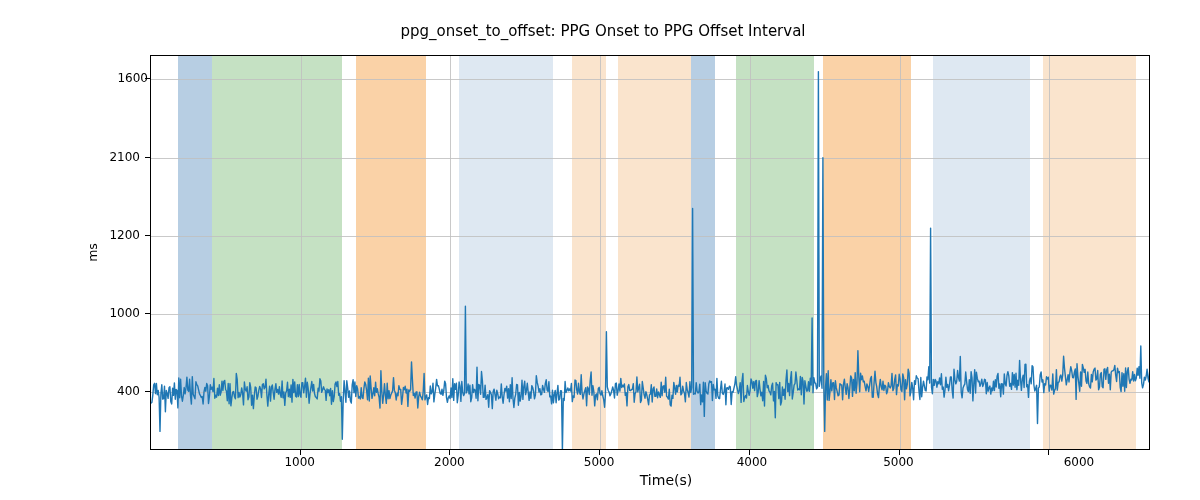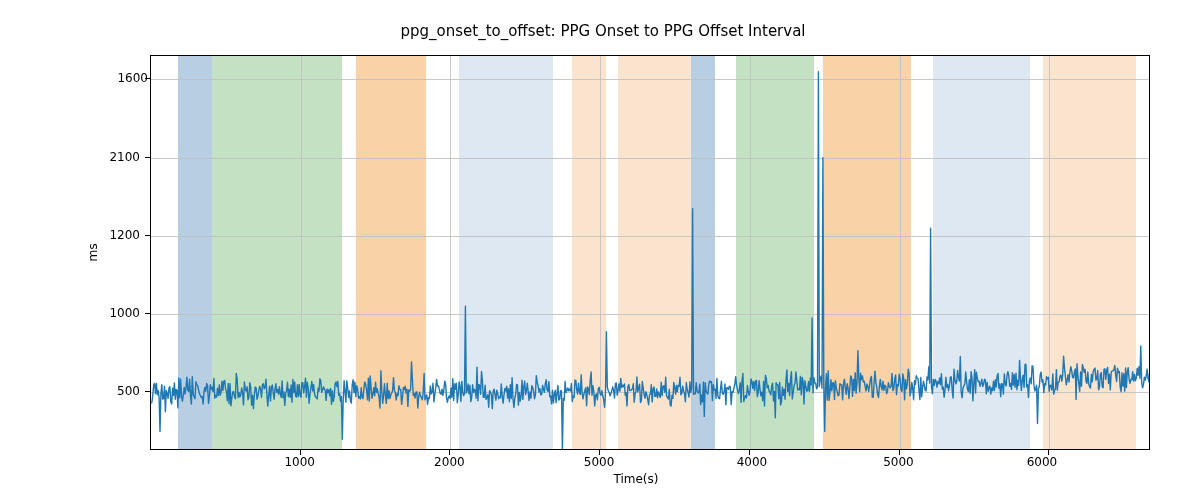--- a/index.html
+++ b/index.html
@@ -97,25 +97,25 @@
   justify-content: center;
   transform-origin: center;
 }
 .ylabel span {
   transform: rotate(-90deg);
   font-size: 12.5px;
   white-space: nowrap;
 }
 .xlabel {
   position: absolute;
-  left: 136px;
+  left: 166px;
   top: 472px;
   width: 1000px;
   text-align: center;
-  font-size: 12px;
+  font-size: 14px;
 }
 </style>
 </head>
 <body>
 
 <div class="figure">
 
   <div class="title">ppg_onset_to_offset: PPG Onset to PPG Offset Interval</div>
 
   <div class="ylabel">
@@ -155,34 +155,34 @@
       <div class="grid-v" style="left: 748.503px;"></div>
       <div class="grid-v" style="left: 898.204px;"></div>
       <svg class="line-series" id="series" width="1000" height="395" viewBox="0 0 1000 395" preserveAspectRatio="none">
       <polyline id="poly" fill="none" stroke="#1f77b4" stroke-width="1.4" stroke-linejoin="round" points="0.0,347.4 0.9,346.4 1.8,339.1 2.7,328.9 3.6,327.3 4.5,337.6 5.4,327.4 6.3,338.7 7.2,334.4 8.1,341.5 9.0,375.4 9.9,337.6 10.8,328.8 11.7,343.1 12.6,342.7 13.5,330.1 14.4,355.7 15.3,334.5 16.2,337.6 17.1,342.4 18.0,331.8 18.9,330.8 19.8,345.8 20.7,348.0 21.6,332.3 22.5,339.4 23.4,326.9 24.3,343.3 25.1,333.4 26.0,334.4 26.9,351.9 27.8,322.0 28.7,341.8 29.6,323.3 30.5,339.8 31.4,345.2 32.3,339.5 33.2,331.5 34.1,337.9 35.0,331.9 35.9,321.1 36.8,334.0 37.7,335.4 38.6,323.3 39.5,339.5 40.4,348.1 41.3,320.6 42.2,338.4 43.1,340.5 44.0,342.8 44.9,325.8 45.8,328.6 46.7,329.8 47.6,333.8 48.5,337.8 49.4,339.5 50.3,341.4 51.2,340.5 52.1,348.0 53.0,336.0 53.9,331.4 54.8,335.2 55.7,327.5 56.6,329.8 57.5,347.5 58.4,340.5 59.3,328.7 60.2,333.3 61.1,331.1 62.0,335.6 62.9,322.5 63.8,342.2 64.7,339.1 65.6,341.2 66.5,332.1 67.4,339.5 68.3,328.8 69.2,339.2 70.1,336.1 71.0,325.1 71.9,334.5 72.8,325.5 73.7,324.4 74.6,333.5 75.4,335.0 76.3,344.7 77.2,327.5 78.1,347.8 79.0,327.6 79.9,349.8 80.8,342.2 81.7,336.1 82.6,335.5 83.5,340.7 84.4,342.8 85.3,317.4 86.2,323.3 87.1,341.6 88.0,336.4 88.9,341.1 89.8,338.5 90.7,331.9 91.6,337.4 92.5,348.9 93.4,326.0 94.3,333.5 95.2,335.1 96.1,330.8 97.0,343.7 97.9,341.1 98.8,326.7 99.7,331.3 100.6,349.2 101.5,339.3 102.4,352.6 103.3,339.8 104.2,330.9 105.1,331.8 106.0,343.3 106.9,340.2 107.8,334.3 108.7,330.5 109.6,333.1 110.5,341.5 111.4,328.5 112.3,327.8 113.2,332.8 114.1,331.2 115.0,323.2 115.9,339.1 116.8,350.1 117.7,338.5 118.6,330.3 119.5,345.1 120.4,331.2 121.3,328.9 122.2,336.4 123.1,343.2 124.0,333.1 124.9,327.7 125.7,336.4 126.6,333.5 127.5,338.1 128.4,330.7 129.3,338.4 130.2,341.3 131.1,325.0 132.0,341.8 132.9,336.0 133.8,349.4 134.7,337.1 135.6,334.7 136.5,326.3 137.4,340.6 138.3,333.3 139.2,341.4 140.1,328.9 141.0,346.1 141.9,323.4 142.8,336.6 143.7,325.9 144.6,340.3 145.5,341.0 146.4,328.8 147.3,340.6 148.2,328.5 149.1,338.9 150.0,341.3 150.9,326.6 151.8,326.8 152.7,336.8 153.6,330.5 154.5,322.1 155.4,341.3 156.3,326.3 157.2,332.7 158.1,347.3 159.0,337.9 159.9,331.7 160.8,325.5 161.7,335.0 162.6,328.4 163.5,337.5 164.4,340.8 165.3,341.6 166.2,342.9 167.1,332.3 168.0,335.1 168.9,322.7 169.8,325.0 170.7,336.4 171.6,333.7 172.5,330.8 173.4,333.4 174.3,334.4 175.1,344.4 176.0,333.0 176.9,336.5 177.8,333.6 178.7,339.7 179.6,332.5 180.5,348.3 181.4,334.8 182.3,345.5 183.2,340.6 184.1,328.1 185.0,326.0 185.9,330.5 186.8,325.5 187.7,339.3 188.6,337.6 189.5,345.2 190.4,340.8 191.3,383.3 192.2,344.0 193.1,324.6 194.0,335.1 194.9,346.2 195.8,324.8 196.7,332.0 197.6,341.3 198.5,334.9 199.4,344.7 200.3,347.1 201.2,328.8 202.1,323.6 203.0,336.8 203.9,326.0 204.8,340.5 205.7,329.7 206.6,333.0 207.5,342.1 208.4,340.6 209.3,343.0 210.2,331.8 211.1,341.7 212.0,342.5 212.9,332.7 213.8,325.9 214.7,328.4 215.6,334.5 216.5,343.8 217.4,322.1 218.3,345.0 219.2,320.0 220.1,331.8 221.0,342.4 221.9,338.1 222.8,331.8 223.7,339.7 224.6,326.2 225.4,336.3 226.3,332.6 227.2,337.7 228.1,341.4 229.0,352.1 229.9,314.8 230.8,335.5 231.7,347.3 232.6,339.1 233.5,327.8 234.4,339.5 235.3,347.4 236.2,327.2 237.1,342.7 238.0,334.7 238.9,342.6 239.8,339.0 240.7,337.0 241.6,334.9 242.5,321.6 243.4,334.4 244.3,336.8 245.2,344.0 246.1,337.3 247.0,339.8 247.9,329.6 248.8,333.3 249.7,333.4 250.6,348.3 251.5,341.5 252.4,331.5 253.3,333.7 254.2,330.3 255.1,337.0 256.0,333.2 256.9,350.4 257.8,333.9 258.7,335.3 259.6,333.4 260.5,305.9 261.4,323.4 262.3,339.5 263.2,337.4 264.1,342.0 265.0,336.2 265.9,335.8 266.8,352.0 267.7,340.7 268.6,336.3 269.5,340.1 270.4,341.5 271.3,343.8 272.2,336.0 273.1,317.5 274.0,343.9 274.9,340.7 275.7,338.9 276.6,348.5 277.5,341.6 278.4,342.5 279.3,330.0 280.2,337.9 281.1,335.7 282.0,327.2 282.9,345.9 283.8,338.3 284.7,332.0 285.6,323.4 286.5,329.9 287.4,329.6 288.3,333.2 289.2,337.5 290.1,338.2 291.0,333.1 291.9,339.3 292.8,334.5 293.7,325.1 294.6,327.7 295.5,341.6 296.4,346.4 297.3,341.7 298.2,339.9 299.1,342.5 300.0,332.0 300.9,341.5 301.8,322.8 302.7,344.4 303.6,327.8 304.5,333.3 305.4,327.2 306.3,346.7 307.2,339.2 308.1,326.0 309.0,330.2 309.9,345.4 310.8,325.5 311.7,336.3 312.6,339.6 313.5,337.7 314.4,250.3 315.3,336.9 316.2,334.4 317.1,328.0 318.0,337.9 318.9,329.3 319.8,345.7 320.7,341.7 321.6,328.7 322.5,336.5 323.4,333.3 324.3,334.5 325.1,342.2 326.0,311.1 326.9,344.7 327.8,328.5 328.7,329.4 329.6,338.3 330.5,315.5 331.4,324.9 332.3,341.4 333.2,341.2 334.1,329.1 335.0,343.4 335.9,341.7 336.8,338.7 337.7,351.2 338.6,334.7 339.5,336.3 340.4,338.7 341.3,352.6 342.2,335.5 343.1,333.1 344.0,338.6 344.9,344.2 345.8,334.3 346.7,337.7 347.6,342.7 348.5,341.0 349.4,341.7 350.3,327.9 351.2,340.5 352.1,347.2 353.0,338.8 353.9,332.4 354.8,335.0 355.7,330.1 356.6,342.1 357.5,332.6 358.4,345.8 359.3,328.7 360.2,342.5 361.1,321.7 362.0,342.8 362.9,351.5 363.8,342.1 364.7,338.3 365.6,328.5 366.5,328.9 367.4,349.3 368.3,336.5 369.2,345.1 370.1,340.1 371.0,324.3 371.9,343.4 372.8,330.5 373.7,325.3 374.6,338.6 375.4,334.8 376.3,327.3 377.2,336.1 378.1,344.4 379.0,336.0 379.9,342.3 380.8,329.6 381.7,331.5 382.6,335.5 383.5,342.9 384.4,339.1 385.3,319.7 386.2,326.2 387.1,330.1 388.0,336.0 388.9,332.7 389.8,338.8 390.7,338.4 391.6,329.4 392.5,333.4 393.4,336.3 394.3,327.6 395.2,323.8 396.1,334.0 397.0,335.4 397.9,325.6 398.8,340.9 399.7,340.1 400.6,347.9 401.5,334.3 402.4,346.8 403.3,338.6 404.2,334.4 405.1,346.7 406.0,337.5 406.9,329.4 407.8,344.1 408.7,342.8 409.6,334.6 410.5,335.0 411.4,395.0 412.3,342.5 413.2,344.4 414.1,325.5 415.0,336.5 415.9,334.5 416.8,331.9 417.7,334.8 418.6,332.9 419.5,335.1 420.4,327.5 421.3,345.6 422.2,340.0 423.1,341.5 424.0,324.0 424.9,324.6 425.7,333.9 426.6,338.0 427.5,327.3 428.4,336.1 429.3,338.4 430.2,318.8 431.1,337.0 432.0,343.0 432.9,338.0 433.8,334.6 434.7,331.6 435.6,349.8 436.5,330.9 437.4,332.7 438.3,338.5 439.2,324.5 440.1,316.0 441.0,339.3 441.9,329.6 442.8,335.4 443.7,349.9 444.6,339.2 445.5,337.9 446.4,343.7 447.3,332.5 448.2,331.3 449.1,337.7 450.0,339.2 450.9,334.8 451.8,340.0 452.7,343.6 453.6,351.2 454.5,337.5 455.4,275.7 456.3,330.9 457.2,334.5 458.1,336.1 459.0,339.8 459.9,337.9 460.8,334.8 461.7,331.0 462.6,334.3 463.5,342.0 464.4,327.8 465.3,327.1 466.2,339.2 467.1,334.5 468.0,327.9 468.9,335.1 469.8,322.4 470.7,331.5 471.6,329.2 472.5,330.8 473.4,327.9 474.3,339.4 475.1,336.6 476.0,349.9 476.9,330.7 477.8,328.6 478.7,334.4 479.6,334.6 480.5,333.7 481.4,333.1 482.3,327.7 483.2,346.2 484.1,337.6 485.0,335.7 485.9,321.0 486.8,335.9 487.7,331.9 488.6,328.2 489.5,346.5 490.4,344.2 491.3,325.5 492.2,331.8 493.1,338.6 494.0,342.2 494.9,335.8 495.8,338.8 496.7,343.4 497.6,348.7 498.5,338.9 499.4,338.1 500.3,328.7 501.2,346.0 502.1,332.8 503.0,331.0 503.9,340.4 504.8,340.4 505.7,333.0 506.6,341.7 507.5,336.0 508.4,338.8 509.3,341.4 510.2,326.1 511.1,339.8 512.0,330.4 512.9,329.7 513.8,336.2 514.7,321.2 515.6,340.3 516.5,341.3 517.4,343.1 518.3,333.2 519.2,348.9 520.1,350.1 521.0,339.1 521.9,342.4 522.8,326.4 523.7,331.9 524.6,338.2 525.4,329.4 526.3,335.9 527.2,329.1 528.1,330.3 529.0,321.2 529.9,338.9 530.8,337.7 531.7,330.1 532.6,335.0 533.5,337.6 534.4,345.8 535.3,326.5 536.2,333.6 537.1,336.6 538.0,341.0 538.9,325.7 539.8,336.5 540.7,331.3 541.6,152.5 542.5,338.3 543.4,337.5 544.3,337.9 545.2,326.6 546.1,335.2 547.0,337.0 547.9,335.8 548.8,328.1 549.7,348.6 550.6,339.0 551.5,345.9 552.4,326.2 553.3,360.4 554.2,326.8 555.1,335.1 556.0,337.3 556.9,338.0 557.8,328.0 558.7,324.9 559.6,326.3 560.5,325.7 561.4,344.5 562.3,328.5 563.2,333.8 564.1,333.3 565.0,342.4 565.9,322.4 566.8,339.8 567.7,342.3 568.6,342.7 569.5,333.3 570.4,325.3 571.3,336.8 572.2,338.5 573.1,335.6 574.0,328.0 574.9,348.7 575.7,332.0 576.6,331.8 577.5,333.3 578.4,330.2 579.3,330.8 580.2,348.5 581.1,335.6 582.0,336.3 582.9,332.3 583.8,328.5 584.7,320.6 585.6,329.4 586.5,333.7 587.4,337.5 588.3,334.2 589.2,326.6 590.1,346.4 591.0,325.2 591.9,317.5 592.8,345.5 593.7,341.6 594.6,339.5 595.5,342.0 596.4,329.5 597.3,335.5 598.2,339.3 599.1,334.7 600.0,323.0 600.9,325.5 601.8,332.2 602.7,325.6 603.6,334.6 604.5,325.1 605.4,324.4 606.3,340.6 607.2,336.4 608.1,324.6 609.0,333.1 609.9,339.8 610.8,336.3 611.7,344.7 612.6,325.5 613.5,350.0 614.4,319.3 615.3,322.4 616.2,331.8 617.1,329.4 618.0,334.8 618.9,336.1 619.8,338.9 620.7,330.0 621.6,327.2 622.5,344.9 623.4,335.5 624.3,361.7 625.1,326.6 626.0,328.8 626.9,328.8 627.8,342.6 628.7,326.4 629.6,349.0 630.5,345.9 631.4,331.0 632.3,339.3 633.2,333.1 634.1,343.3 635.0,324.0 635.9,314.0 636.8,335.6 637.7,327.4 638.6,339.6 639.5,323.6 640.4,315.6 641.3,343.0 642.2,336.7 643.1,329.1 644.0,327.7 644.9,316.0 645.8,324.3 646.7,334.0 647.6,332.9 648.5,333.7 649.4,320.4 650.3,338.7 651.2,321.5 652.1,325.3 653.0,348.0 653.9,324.8 654.8,330.2 655.7,335.0 656.6,334.9 657.5,325.8 658.4,335.3 659.3,322.2 660.2,329.0 661.1,262.0 662.0,336.8 662.9,321.8 663.8,326.7 664.7,327.4 665.6,332.8 666.5,331.4 667.4,15.6 668.3,330.3 669.2,322.3 670.1,320.0 671.0,332.3 671.9,101.7 672.8,328.3 673.7,375.4 674.6,330.2 675.4,317.7 676.3,344.1 677.2,314.7 678.1,344.4 679.0,335.7 679.9,323.6 680.8,334.9 681.7,327.0 682.6,326.7 683.5,343.5 684.4,324.8 685.3,331.9 686.2,335.7 687.1,339.8 688.0,338.9 688.9,327.7 689.8,328.8 690.7,329.0 691.6,343.8 692.5,328.4 693.4,323.2 694.3,331.7 695.2,338.4 696.1,327.7 697.0,331.7 697.9,342.5 698.8,332.1 699.7,319.9 700.6,321.7 701.5,340.4 702.4,323.5 703.3,334.8 704.2,316.8 705.1,337.2 706.0,327.7 706.9,294.6 707.8,321.1 708.7,335.8 709.6,317.3 710.5,323.7 711.4,320.0 712.3,325.8 713.2,325.2 714.1,330.4 715.0,334.8 715.9,327.9 716.8,330.4 717.7,335.5 718.6,329.3 719.5,322.6 720.4,320.4 721.3,341.1 722.2,341.4 723.1,326.5 724.0,315.3 724.9,326.6 725.7,330.6 726.6,338.1 727.5,341.6 728.4,330.4 729.3,323.4 730.2,330.7 731.1,333.8 732.0,325.2 732.9,334.5 733.8,329.2 734.7,330.2 735.6,337.7 736.5,335.2 737.4,326.6 738.3,330.7 739.2,331.9 740.1,329.9 741.0,317.4 741.9,334.6 742.8,332.5 743.7,323.7 744.6,318.9 745.5,338.6 746.4,328.8 747.3,329.9 748.2,318.3 749.1,323.2 750.0,333.6 750.9,335.5 751.8,317.9 752.7,322.1 753.6,343.7 754.5,323.6 755.4,332.8 756.3,328.3 757.2,313.1 758.1,317.1 759.0,339.9 759.9,336.1 760.8,326.4 761.7,332.2 762.6,343.7 763.5,324.8 764.4,328.4 765.3,319.8 766.2,322.0 767.1,322.7 768.0,335.2 768.9,343.5 769.8,321.5 770.7,340.7 771.6,331.3 772.5,325.2 773.4,329.9 774.3,334.5 775.1,335.0 776.0,320.9 776.9,323.7 777.8,310.8 778.7,327.1 779.6,172.1 780.5,331.2 781.4,337.7 782.3,323.4 783.2,329.4 784.1,323.4 785.0,325.1 785.9,331.2 786.8,325.6 787.7,327.8 788.6,321.9 789.5,328.7 790.4,317.8 791.3,333.2 792.2,331.1 793.1,341.1 794.0,334.0 794.9,321.1 795.8,331.4 796.7,328.4 797.6,334.7 798.5,329.2 799.4,321.0 800.3,321.0 801.2,334.6 802.1,342.1 803.0,313.2 803.9,323.4 804.8,327.9 805.7,325.5 806.6,314.5 807.5,321.5 808.4,325.0 809.3,300.4 810.2,336.0 811.1,341.8 812.0,332.0 812.9,329.7 813.8,328.2 814.7,316.0 815.6,325.4 816.5,333.4 817.4,335.7 818.3,323.8 819.2,337.3 820.1,315.7 821.0,321.6 821.9,344.9 822.8,327.7 823.7,313.7 824.6,337.0 825.4,316.2 826.3,322.2 827.2,325.7 828.1,325.2 829.0,330.3 829.9,327.4 830.8,323.2 831.7,330.5 832.6,328.2 833.5,323.3 834.4,323.8 835.3,337.7 836.2,326.5 837.1,335.3 838.0,331.9 838.9,330.1 839.8,338.1 840.7,332.0 841.6,334.7 842.5,325.1 843.4,334.5 844.3,323.7 845.2,331.0 846.1,320.2 847.0,317.4 847.9,332.2 848.8,327.9 849.7,340.8 850.6,327.6 851.5,328.2 852.4,338.1 853.3,317.9 854.2,327.7 855.1,330.0 856.0,319.5 856.9,315.6 857.8,319.9 858.7,330.3 859.6,327.5 860.5,333.4 861.4,316.6 862.3,329.1 863.2,318.4 864.1,331.3 865.0,317.2 865.9,333.8 866.8,324.3 867.7,329.2 868.6,304.4 869.5,323.8 870.4,334.4 871.3,322.9 872.2,319.2 873.1,331.5 874.0,308.5 874.9,308.3 875.7,330.8 876.6,328.7 877.5,341.4 878.4,325.2 879.3,322.0 880.2,327.8 881.1,309.6 882.0,311.0 882.9,329.0 883.8,335.0 884.7,332.4 885.6,329.3 886.5,367.6 887.4,332.2 888.3,330.9 889.2,319.0 890.1,315.9 891.0,326.0 891.9,323.8 892.8,336.6 893.7,327.6 894.6,329.0 895.5,320.8 896.4,323.1 897.3,321.2 898.2,335.2 899.1,329.2 900.0,329.5 900.9,334.0 901.8,317.9 902.7,338.1 903.6,334.3 904.5,332.6 905.4,313.6 906.3,334.1 907.2,326.4 908.1,325.8 909.0,320.3 909.9,319.0 910.8,325.1 911.7,319.1 912.6,300.2 913.5,312.1 914.4,320.6 915.3,328.8 916.2,323.8 917.1,318.6 918.0,326.0 918.9,316.8 919.8,310.7 920.7,314.6 921.6,321.5 922.5,321.7 923.4,316.1 924.3,312.9 925.1,343.4 926.0,307.8 926.9,320.0 927.8,327.4 928.7,335.2 929.6,315.9 930.5,330.3 931.4,308.4 932.3,311.9 933.2,316.4 934.1,313.3 935.0,325.0 935.9,327.4 936.8,316.0 937.7,327.8 938.6,330.9 939.5,332.0 940.4,318.5 941.3,325.9 942.2,316.0 943.1,313.1 944.0,312.1 944.9,324.1 945.8,322.8 946.7,314.5 947.6,333.7 948.5,331.1 949.4,318.0 950.3,316.5 951.2,330.6 952.1,331.7 953.0,313.4 953.9,312.8 954.8,323.4 955.7,313.7 956.6,311.4 957.5,327.2 958.4,318.2 959.3,333.8 960.2,316.1 961.1,314.9 962.0,314.8 962.9,313.8 963.8,309.4 964.7,319.1 965.6,325.5 966.5,312.1 967.4,316.6 968.3,315.6 969.2,331.3 970.1,335.5 971.0,316.6 971.9,330.3 972.8,317.8 973.7,335.3 974.6,312.0 975.4,331.5 976.3,315.7 977.2,311.7 978.1,323.3 979.0,327.4 979.9,323.2 980.8,323.9 981.7,315.6 982.6,325.0 983.5,318.5 984.4,324.9 985.3,322.1 986.2,312.2 987.1,319.3 988.0,310.6 988.9,322.2 989.8,289.9 990.7,326.9 991.6,331.8 992.5,328.4 993.4,321.1 994.3,324.1 995.2,320.0 996.1,313.2 997.0,322.0 997.9,325.9 998.8,313.5 999.7,317.4"></polyline>
     </svg>
     </div>
 
   <div class="xlabel">Time(s)</div>
 
 <div class="ytick-mark" style="top: 391.337px;"></div>
-    <div class="ytick-label" style="top: 391.337px; left: 100px;">500</div>
+    <div class="ytick-label" style="top: 391.337px; left: 100px;">400</div>
     <div class="ytick-mark" style="top: 313.119px;"></div>
     <div class="ytick-label" style="top: 313.119px; left: 100px;">1000</div>
     <div class="ytick-mark" style="top: 234.901px;"></div>
     <div class="ytick-label" style="top: 234.901px; left: 100px;">1200</div>
     <div class="ytick-mark" style="top: 156.683px;"></div>
     <div class="ytick-label" style="top: 156.683px; left: 100px;">2100</div>
     <div class="ytick-mark" style="top: 78.4653px;"></div>
     <div class="ytick-label" style="top: 78.4653px; left: 108px;">1600</div>
     <div class="xtick-mark" style="left: 299.701px;"></div>
     <div class="xtick-label" style="left: 299.701px;">1000</div>
     <div class="xtick-mark" style="left: 449.401px;"></div>
     <div class="xtick-label" style="left: 449.401px;">2000</div>
     <div class="xtick-mark" style="left: 599.102px;"></div>
     <div class="xtick-label" style="left: 599.102px;">5000</div>
     <div class="xtick-mark" style="left: 748.802px;"></div>
     <div class="xtick-label" style="left: 752px;">4000</div>
     <div class="xtick-mark" style="left: 898.503px;"></div>
     <div class="xtick-label" style="left: 898.503px;">5000</div>
     <div class="xtick-mark" style="left: 1048.2px;"></div>
-    <div class="xtick-label" style="left: 1042px;">6000</div>
+    <div class="xtick-label" style="left: 1079px;">6000</div>
   </div>
 
 </body></html>

